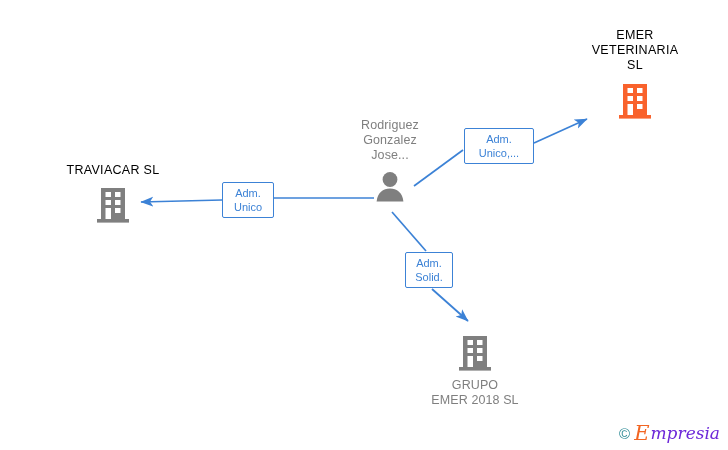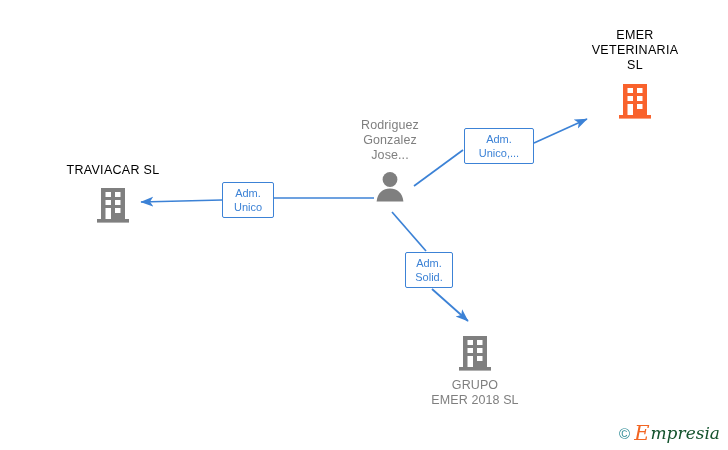--- a/index.html
+++ b/index.html
@@ -91,21 +91,21 @@
     font-style: italic;
     font-size: 21px;
     color: #f26522;
     line-height: 1;
     margin-right: -3px;
   }
   #watermark .wm-rest {
     font-family: "DejaVu Serif", serif;
     font-style: italic;
     font-size: 17px;
-    color: #14532d;
+    color: #6d28d9;
     line-height: 1;
   }
 </style>
 </head>
 <body>
 
 <div id="graph-canvas">
 
   <svg class="edges" viewBox="0 0 728 450" width="728" height="450" xmlns="http://www.w3.org/2000/svg">
     <defs>

